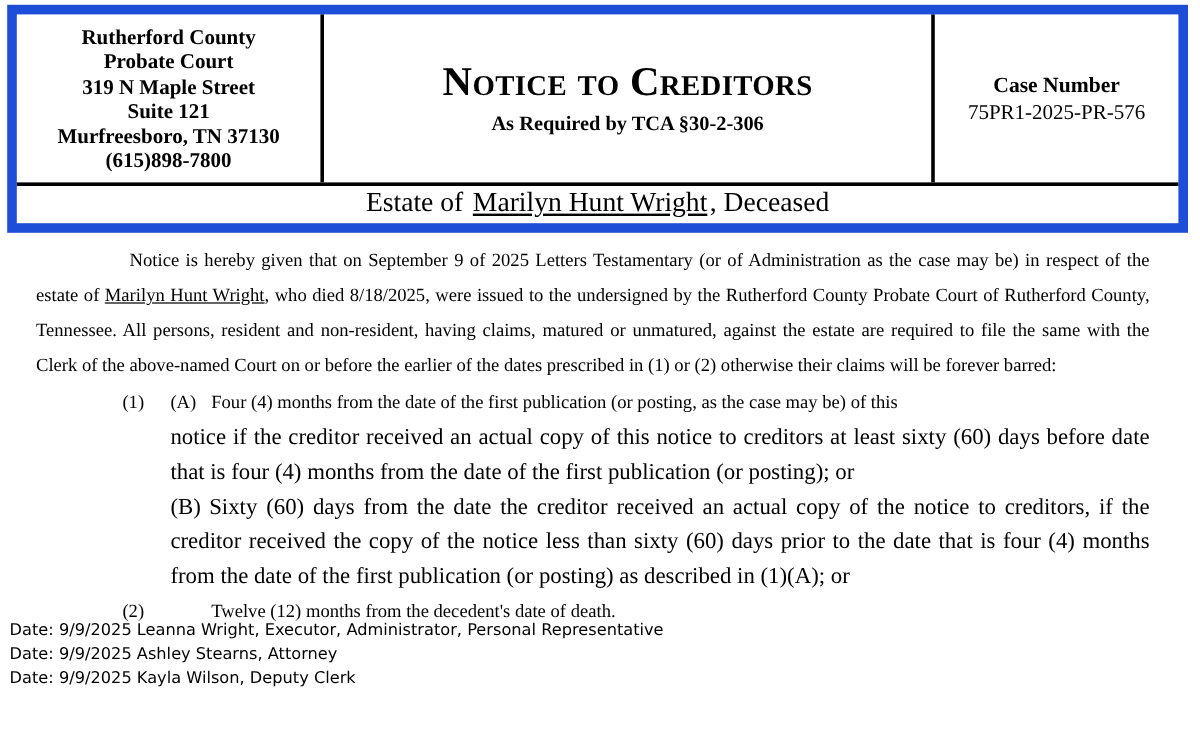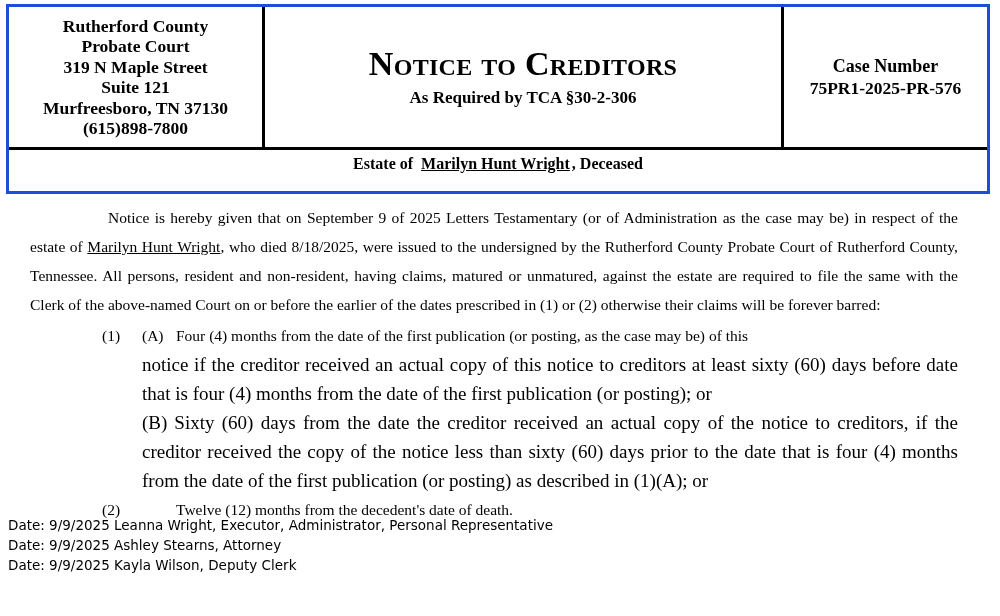--- a/index.html
+++ b/index.html
@@ -21,21 +21,21 @@
     background: #ffffff;
     box-sizing: border-box;
   }
   
   .notice-frame {
     position: absolute;
     left: 6px;
     top: 4px;
     width: 984px;
     height: 190px;
-    border: 3px solid #1d4ed8;
+    border: 8px solid #1d4ed8;
     box-sizing: border-box;
   }
   .header-row {
     display: flex;
     width: 100%;
     height: 143px;
     box-sizing: border-box;
     border-bottom: 3px solid #000000;
   }
   .hdr-cell {
@@ -78,31 +78,31 @@
   .hdr-right {
     width: 203px;
     padding: 4px 6px;
   }
   .case-label {
     font-weight: bold;
     font-size: 18px;
     line-height: 22px;
   }
   .case-number {
-    font-weight: bold;
+    font-weight: normal;
     font-size: 17.5px;
     line-height: 22px;
   }
   .estate-row {
     height: 28px;
     display: flex;
     align-items: center;
     justify-content: center;
-    font-size: 16px;
-    font-weight: bold;
+    font-size: 23px;
+    font-weight: normal;
   }
   .estate-row .underline {
     text-decoration: underline;
     margin: 0 2px;
   }
   .estate-pre { margin-right: 6px; }
 
   
   .body-wrap {
     position: absolute;

